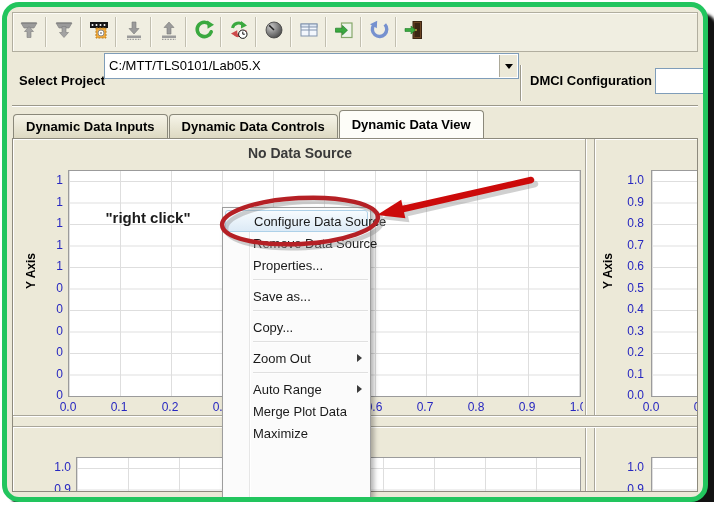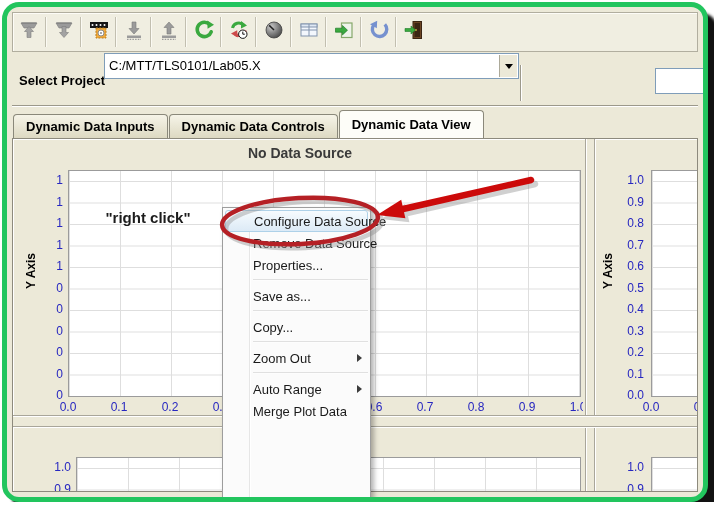--- a/index.html
+++ b/index.html
@@ -182,20 +182,21 @@
   </div>
 
   <div class="lbl" style="left:12px;top:66px;">Select Project</div>
   <div class="combo">
     <span class="txt">C:/MTT/TLS0101/Lab05.X</span>
     <span class="btn">
         <i></i>
       </span>
   </div>
   <div class="vgroove"></div>
+  <div class="lbl" style="left:523px;top:66px;">DMCI Configuration</div>
   <div class="dmci-field"></div>
   <div class="hgroove"></div>
 
   <div class="tabbar">
     <div class="tab">Dynamic Data Inputs</div>
     <div class="tab">Dynamic Data Controls</div>
     <div class="tab active">Dynamic Data View</div>
   </div>
 
   <div class="content">
@@ -289,20 +290,23 @@
         <i class="subarrow"></i>
       </div>
     <div class="msep"></div>
     <div class="mitem">
         <span>Auto Range</span>
         <i class="subarrow"></i>
       </div>
     <div class="mitem">
         <span>Merge Plot Data</span>
       </div>
+    <div class="mitem">
+        <span>Maximize</span>
+      </div>
   </div>
 
   <svg class="overlay" width="694" height="488" viewBox="0 0 694 488">
 
     <g opacity="0.4" transform="translate(4,4)">
       <ellipse cx="293" cy="214" rx="78" ry="23" fill="none" stroke="#8a8a8a" stroke-width="4.5" transform="rotate(-3 293 214)"></ellipse>
       <line x1="524" y1="173" x2="396" y2="202" stroke="#8a8a8a" stroke-width="6.5" stroke-linecap="round"></line>
       <polygon points="370,208 394.2,192.7 398.4,211.3" fill="#8a8a8a"></polygon>
     </g>
 

